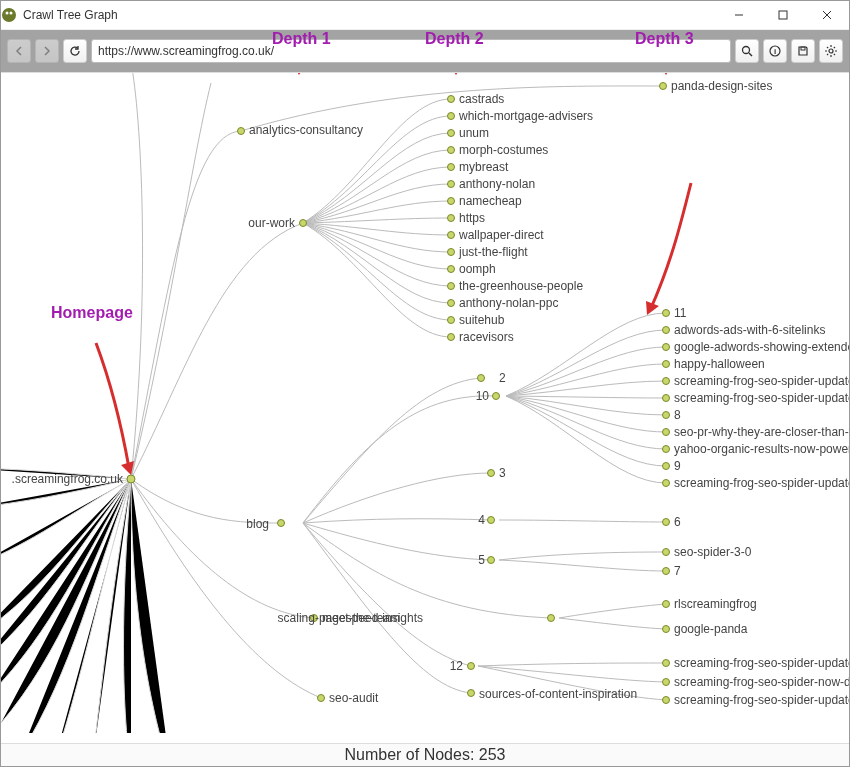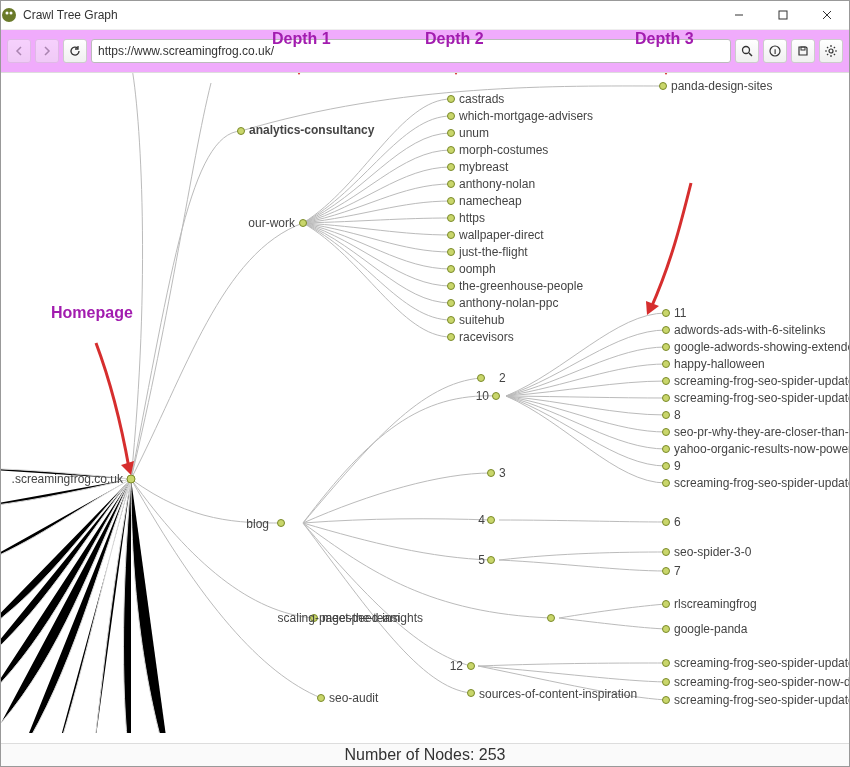--- a/index.html
+++ b/index.html
@@ -13,21 +13,21 @@
   }
   .window { width: 850px; height: 767px; border: 1px solid #999; box-sizing: border-box; display: flex; flex-direction: column; }
   .titlebar { height: 28px; display: flex; align-items: center; padding: 0 0 0 0; font-size: 12px; border-bottom: 1px solid #eee; }
   .titlebar .app-icon { width: 16px; height: 16px; margin-right: 6px; }
   .titlebar .spacer { flex: 1; }
   .winbtn { width: 44px; height: 28px; display:flex; align-items:center; justify-content:center; font-family: "Segoe MDL2 Assets", sans-serif; font-size: 10px; }
   .winbtn svg { stroke:#333; stroke-width:1; fill:none; }
   .menubar { height: 28px; display:flex; align-items:center; padding:2px 6px; gap:4px; border-bottom:1px solid #eee; }
   .menu-file { background:#4caf50; color:#fff; padding:4px 10px; font-size:12px; border-radius:1px; }
   .menu-edit { padding:4px 10px; font-size:12px; color:#444; }
-  .toolbar { height: 34px; display:flex; align-items:center; padding:4px 6px; gap:4px; border-bottom:1px solid #ddd; background:#f0abfc; }
+  .toolbar { height: 34px; display:flex; align-items:center; padding:4px 6px; gap:4px; border-bottom:1px solid #ddd; background:#a3a3a3; }
   .tbtn { width:22px; height:22px; border:1px solid #ccc; border-radius:3px; background:linear-gradient(#fff,#f0f0f0); display:flex; align-items:center; justify-content:center; }
   .tbtn.disabled { opacity:.45; }
   .urlbox { flex:1; height:22px; border:1px solid #bbb; border-radius:3px; padding:0 6px; font-size:12px; background:#fff; color:#333; }
   .canvas { flex:1; position:relative; background:#fff; overflow:hidden; }
   .statusbar { height:22px; border-top:1px solid #ddd; display:flex; align-items:center; justify-content:center; font-size:16px; color:#333; background:#fafafa; }
   svg.tree { position:absolute; inset:0; }
   .nodelabel { position:absolute; font-size:12px; color:#444; white-space:nowrap; }
   .annot { position:absolute; color:#a21caf; font-weight:bold; font-size:16px; }
   .dot { fill:#c9d66b; stroke:#7a8a2a; stroke-width:1; }
   path.edge { fill:none; stroke:#bbb; stroke-width:1; }
@@ -270,21 +270,21 @@
           <polygon class="arrowhead" points="665,2 659,-8 671,-8"></polygon>
         <path class="arrow" d="M95 270 C 110 310, 120 350, 128 395"></path>
           <polygon class="arrowhead" points="130,402 120,392 133,388"></polygon>
         <path class="arrow" d="M690 110 C 680 150, 670 190, 650 235"></path>
           <polygon class="arrowhead" points="646,242 645,228 658,233"></polygon>
       </g>
     </svg>
 
     <div class="nodelabel" style="right:726px; top:399px; text-align:right;">.screamingfrog.co.uk</div>
 
-    <div class="nodelabel" style="left:248px; top:50px;font-weight:bold;">analytics-consultancy</div>
+    <div class="nodelabel" style="left:248px; top:50px;">analytics-consultancy</div>
     <div class="nodelabel" style="right:554px; top:143px; text-align:right;">our-work</div>
     <div class="nodelabel" style="right:580px; top:444px; text-align:right;">blog</div>
     <div class="nodelabel" style="left:321px; top:538px;">meet-the-team</div>
     <div class="nodelabel" style="left:328px; top:618px;">seo-audit</div>
 
     <div id="ow-labels">
         <div class="nodelabel" style="left: 458px; top: 19px;">castrads</div>
         <div class="nodelabel" style="left: 458px; top: 36px;">which-mortgage-advisers</div>
         <div class="nodelabel" style="left: 458px; top: 53px;">unum</div>
         <div class="nodelabel" style="left: 458px; top: 70px;">morph-costumes</div>

